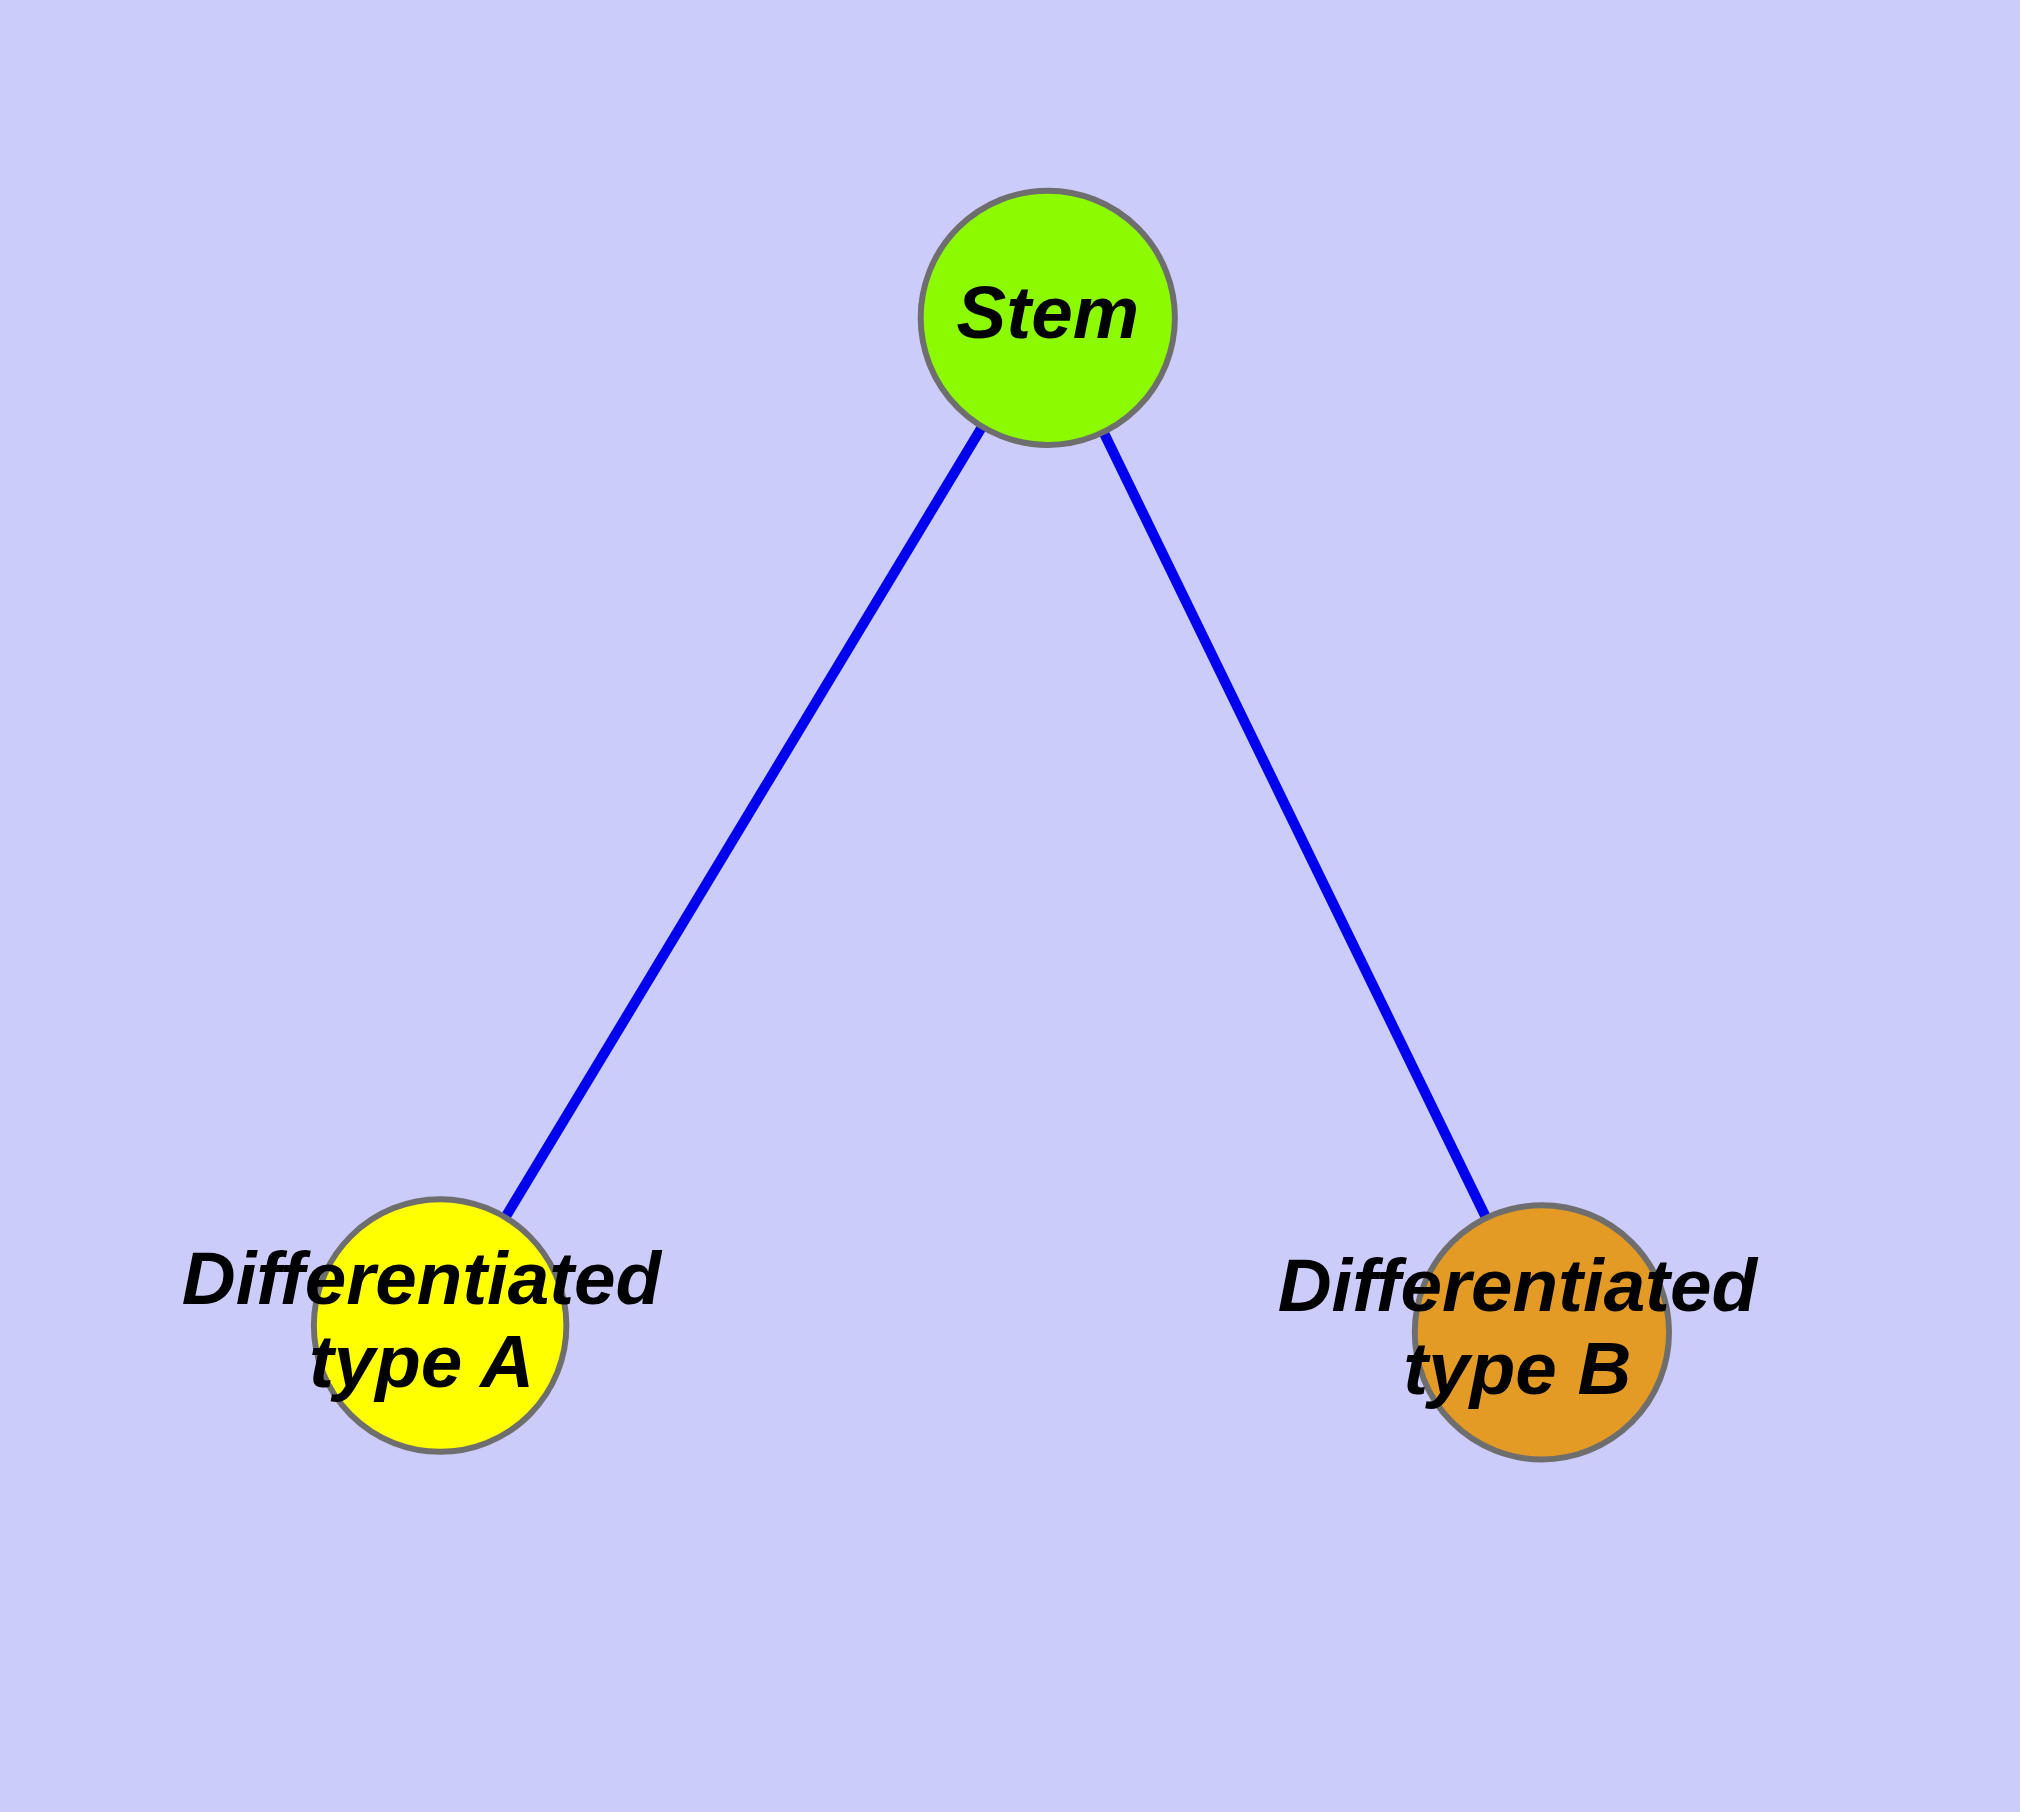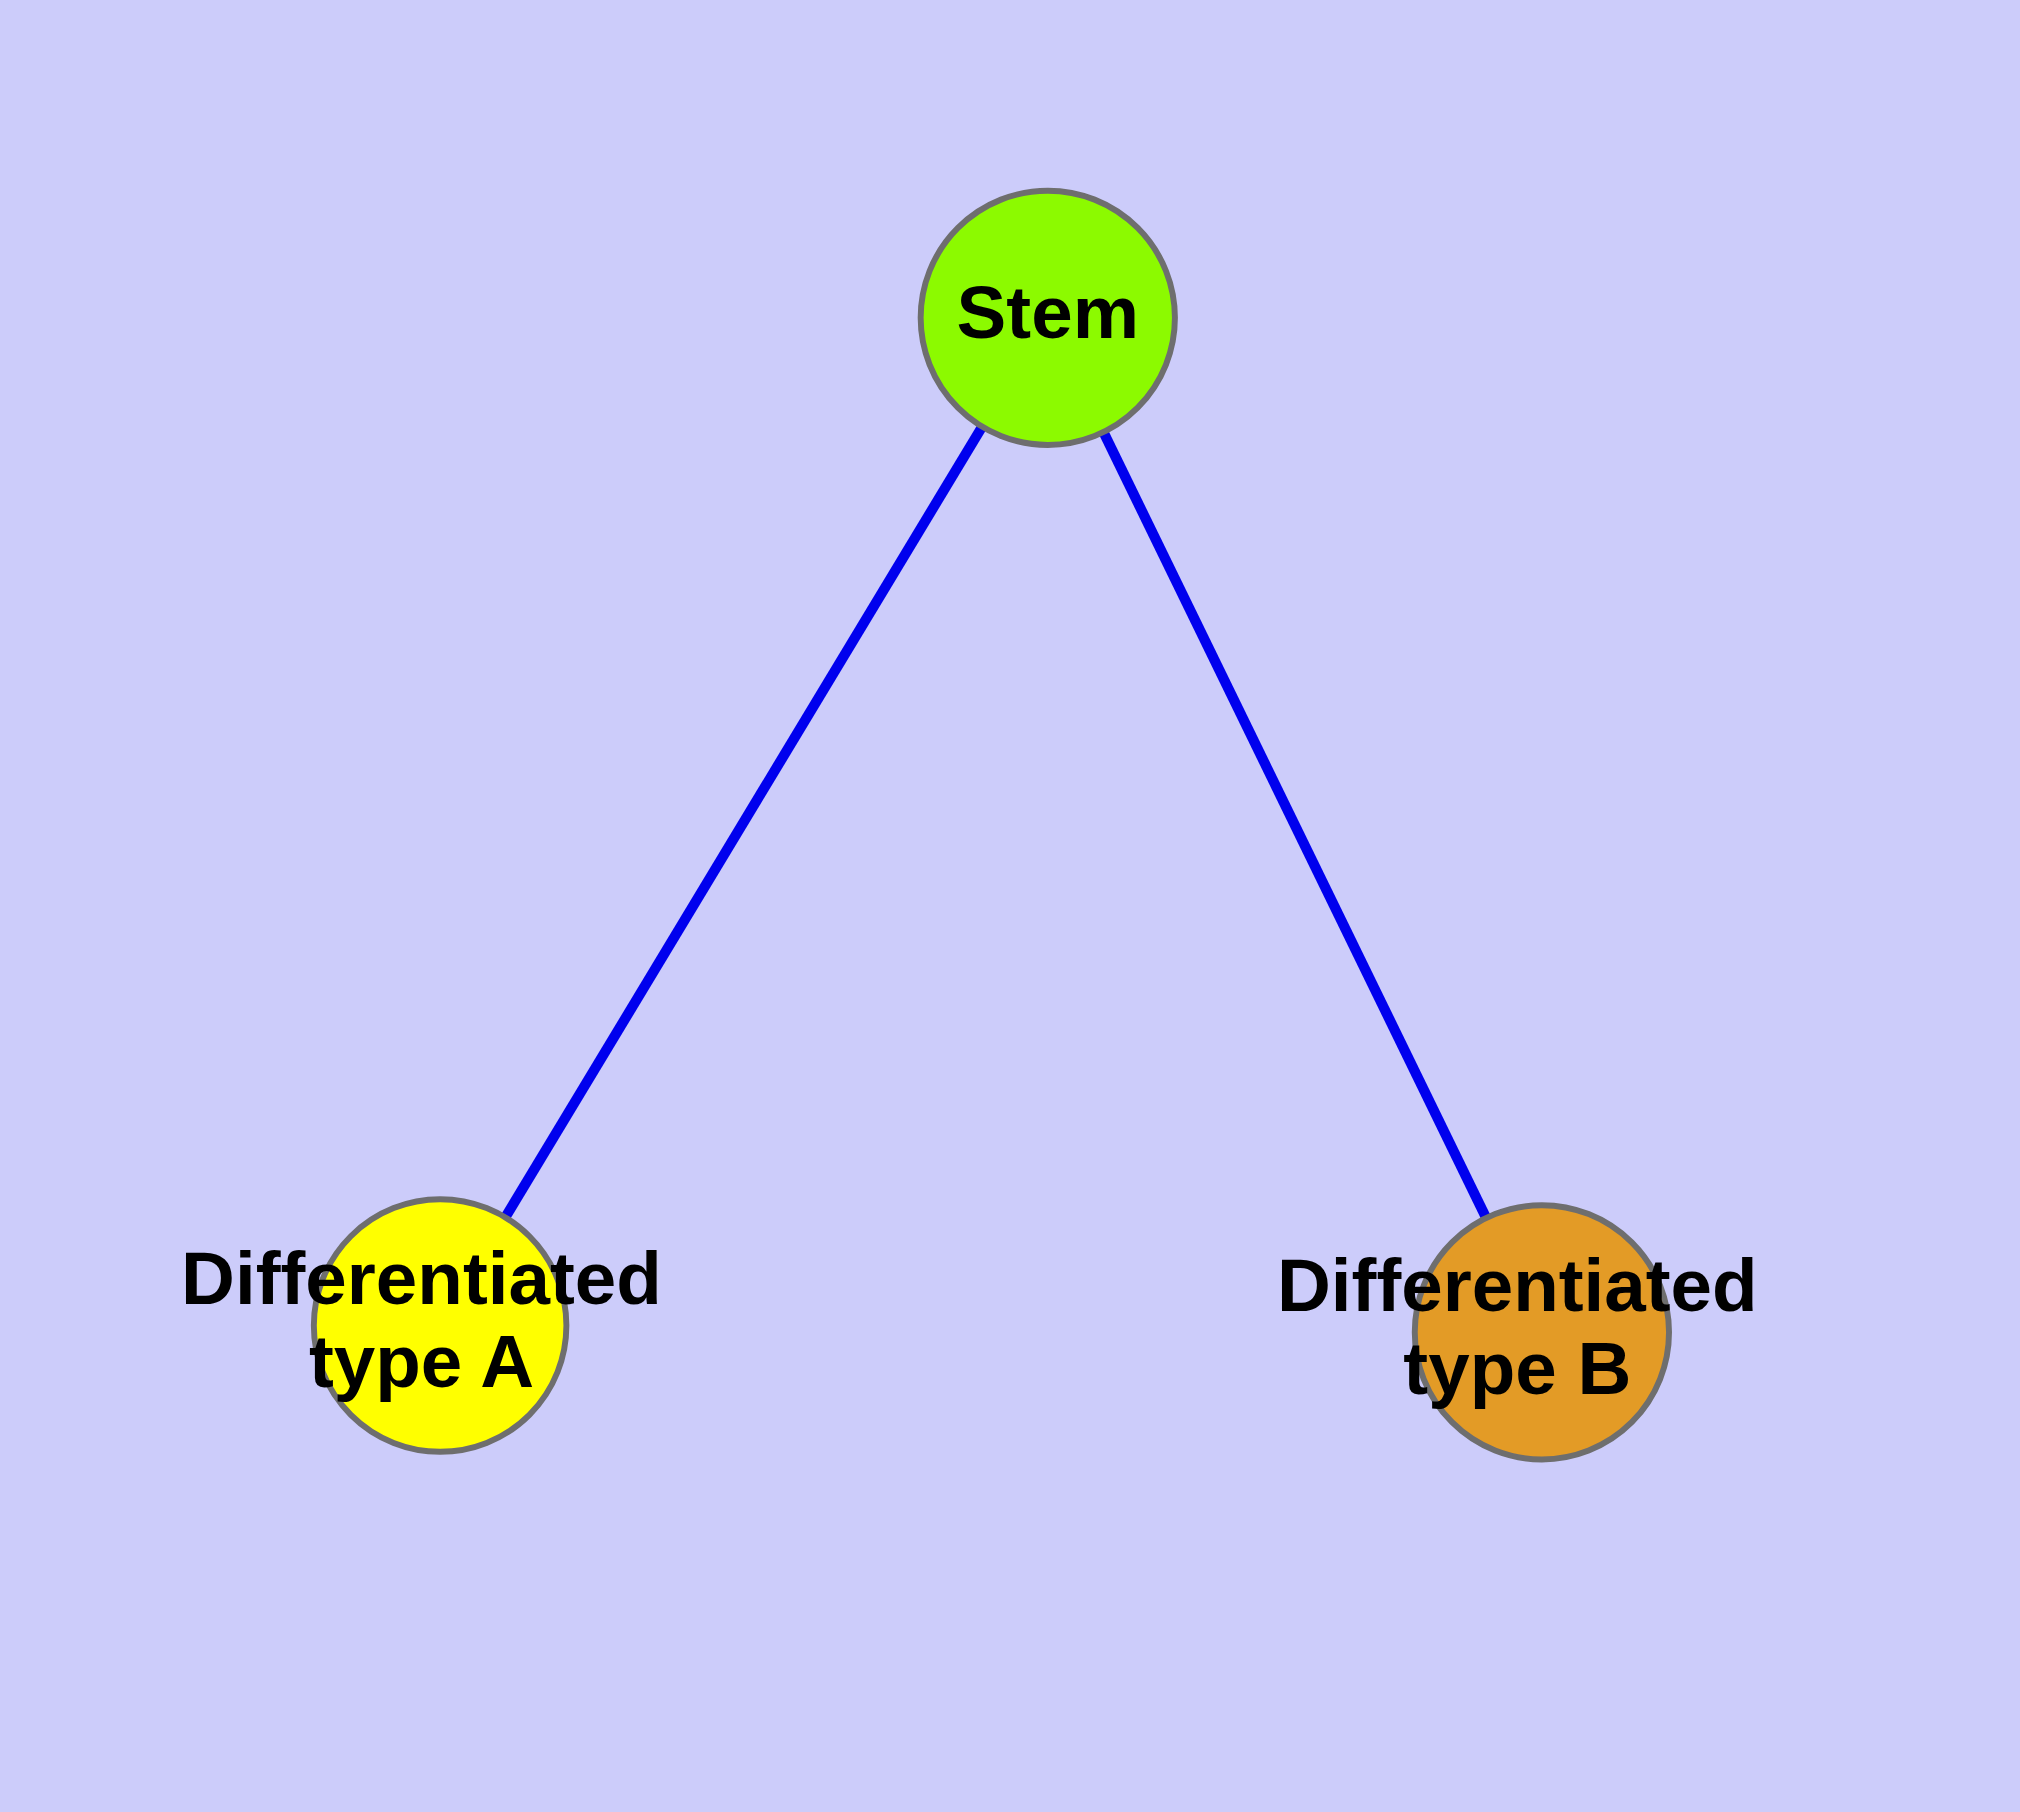--- a/index.html
+++ b/index.html
@@ -36,21 +36,21 @@
   .node-circle {
     stroke: #6e6e6e;
   }
   .edge-line {
     stroke-linecap: butt;
   }
 </style>
 </head>
 <body>
 
-<div id="canvas" style="width: 2021px; height: 1812px; background: rgb(204, 204, 250);">
+<div id="canvas" style="width: 2021px; height: 1812px; background: rgb(204, 204, 250); font-style: italic;">
   <svg id="graph-svg" viewBox="0 0 2384 2138" xmlns="http://www.w3.org/2000/svg" style="width: 2021px; height: 1812px;">
 
     <rect id="bg-rect" x="0" y="0" width="2384" height="2138" fill="#ccccfa"></rect>
 
     <g id="edges-layer">
       <line class="edge-line" id="edge-0" x1="1236" y1="375" x2="519" y2="1564" stroke="#0000ee" stroke-width="12"></line>
       <line class="edge-line" id="edge-1" x1="1236" y1="375" x2="1819" y2="1572" stroke="#0000ee" stroke-width="12"></line>
     </g>
 
     <g id="nodes-layer">

